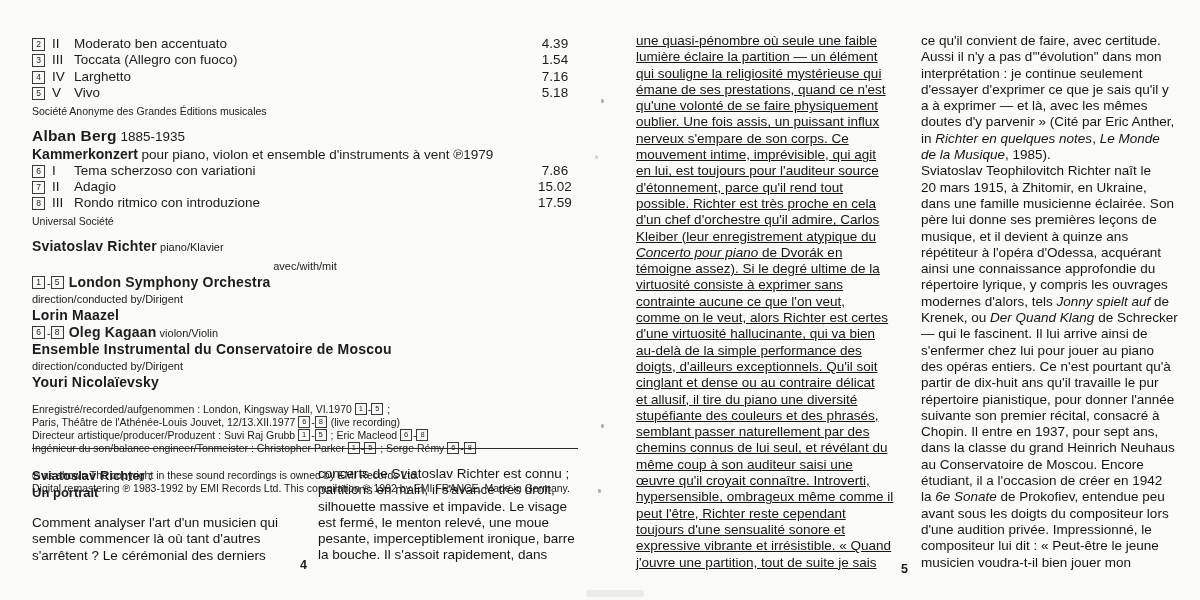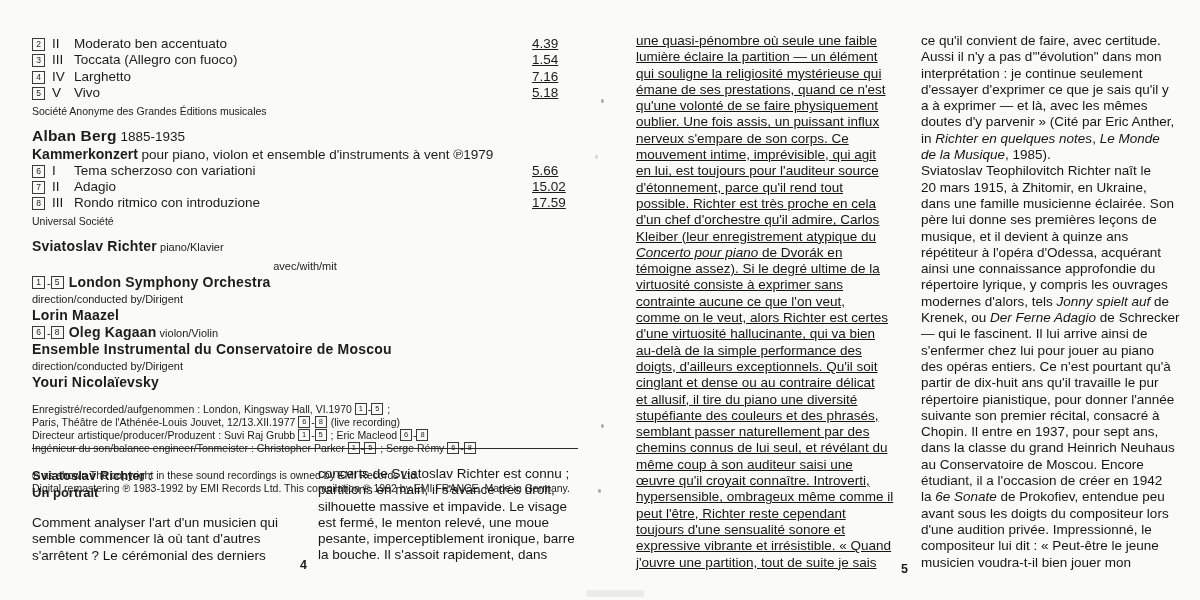--- a/index.html
+++ b/index.html
@@ -14,21 +14,21 @@
   .tracklist{width:546px;}
   .trow{display:flex;align-items:baseline;line-height:16.4px;font-size:13.5px;}
   .tbox{
     display:inline-block;width:11px;height:11px;line-height:11px;
     border:1px solid #3a3a3a;font-size:8.5px;text-align:center;
     vertical-align:1px;margin-right:7px;flex:0 0 auto;position:relative;top:-1px;
     font-family:"Liberation Sans",sans-serif;
   }
   .roman{flex:0 0 22px;}
   .ttitle{flex:1 1 auto;}
-  .tdur{flex:0 0 46px;text-align:left;text-decoration:underline;}
+  .tdur{flex:0 0 46px;text-align:center;}
   .smalltext{font-size:10.5px;line-height:13px;color:#222;}
   .pubnote{margin-top:3px;}
   .composer{font-size:13.5px;margin-top:9px;line-height:18px;}
   .composer b{font-size:15.5px;letter-spacing:.2px;}
   .workline{font-size:13.5px;line-height:17px;}
   .workline b{font-size:14px;}
   
   .credits{margin-top:10px;}
   .credit{font-size:11px;line-height:16px;color:#1c1c1c;}
   .credit b{font-size:14px;letter-spacing:.2px;}
@@ -79,21 +79,21 @@
   <div class="smalltext pubnote">Société Anonyme des Grandes Éditions musicales</div>
 
   <div class="composer"><b>Alban Berg</b> 1885-1935</div>
   <div class="workline"><b>Kammerkonzert</b> pour piano, violon et ensemble d'instruments à vent ℗1979</div>
 
   <div>
     <div class="trow">
       <span class="tbox">6</span>
       <span class="roman">I</span>
       <span class="ttitle">Tema scherzoso con variationi</span>
-      <span class="tdur">5.66</span>
+      <span class="tdur">7.86</span>
     </div>
     <div class="trow">
       <span class="tbox">7</span>
       <span class="roman">II</span>
       <span class="ttitle">Adagio</span>
       <span class="tdur">15.02</span>
     </div>
     <div class="trow">
       <span class="tbox">8</span>
       <span class="roman">III</span>
@@ -191,21 +191,21 @@
 <i>de la Musique</i>, 1985).
     Sviatoslav Teophilovitch Richter naît le
 20 mars 1915, à Zhitomir, en Ukraine,
 dans une famille musicienne éclairée. Son
 père lui donne ses premières leçons de
 musique, et il devient à quinze ans
 répétiteur à l'opéra d'Odessa, acquérant
 ainsi une connaissance approfondie du
 répertoire lyrique, y compris les ouvrages
 modernes d'alors, tels <i>Jonny spielt auf</i> de
-Krenek, ou <i>Der Ferne Adagio</i> de Schrecker
+Krenek, ou <i>Der Quand Klang</i> de Schrecker
 — qui le fascinent. Il lui arrive ainsi de
 s'enfermer chez lui pour jouer au piano
 des opéras entiers. Ce n'est pourtant qu'à
 partir de dix-huit ans qu'il travaille le pur
 répertoire pianistique, pour donner l'année
 suivante son premier récital, consacré à
 Chopin. Il entre en 1937, pour sept ans,
 dans la classe du grand Heinrich Neuhaus
 au Conservatoire de Moscou. Encore
 étudiant, il a l'occasion de créer en 1942

